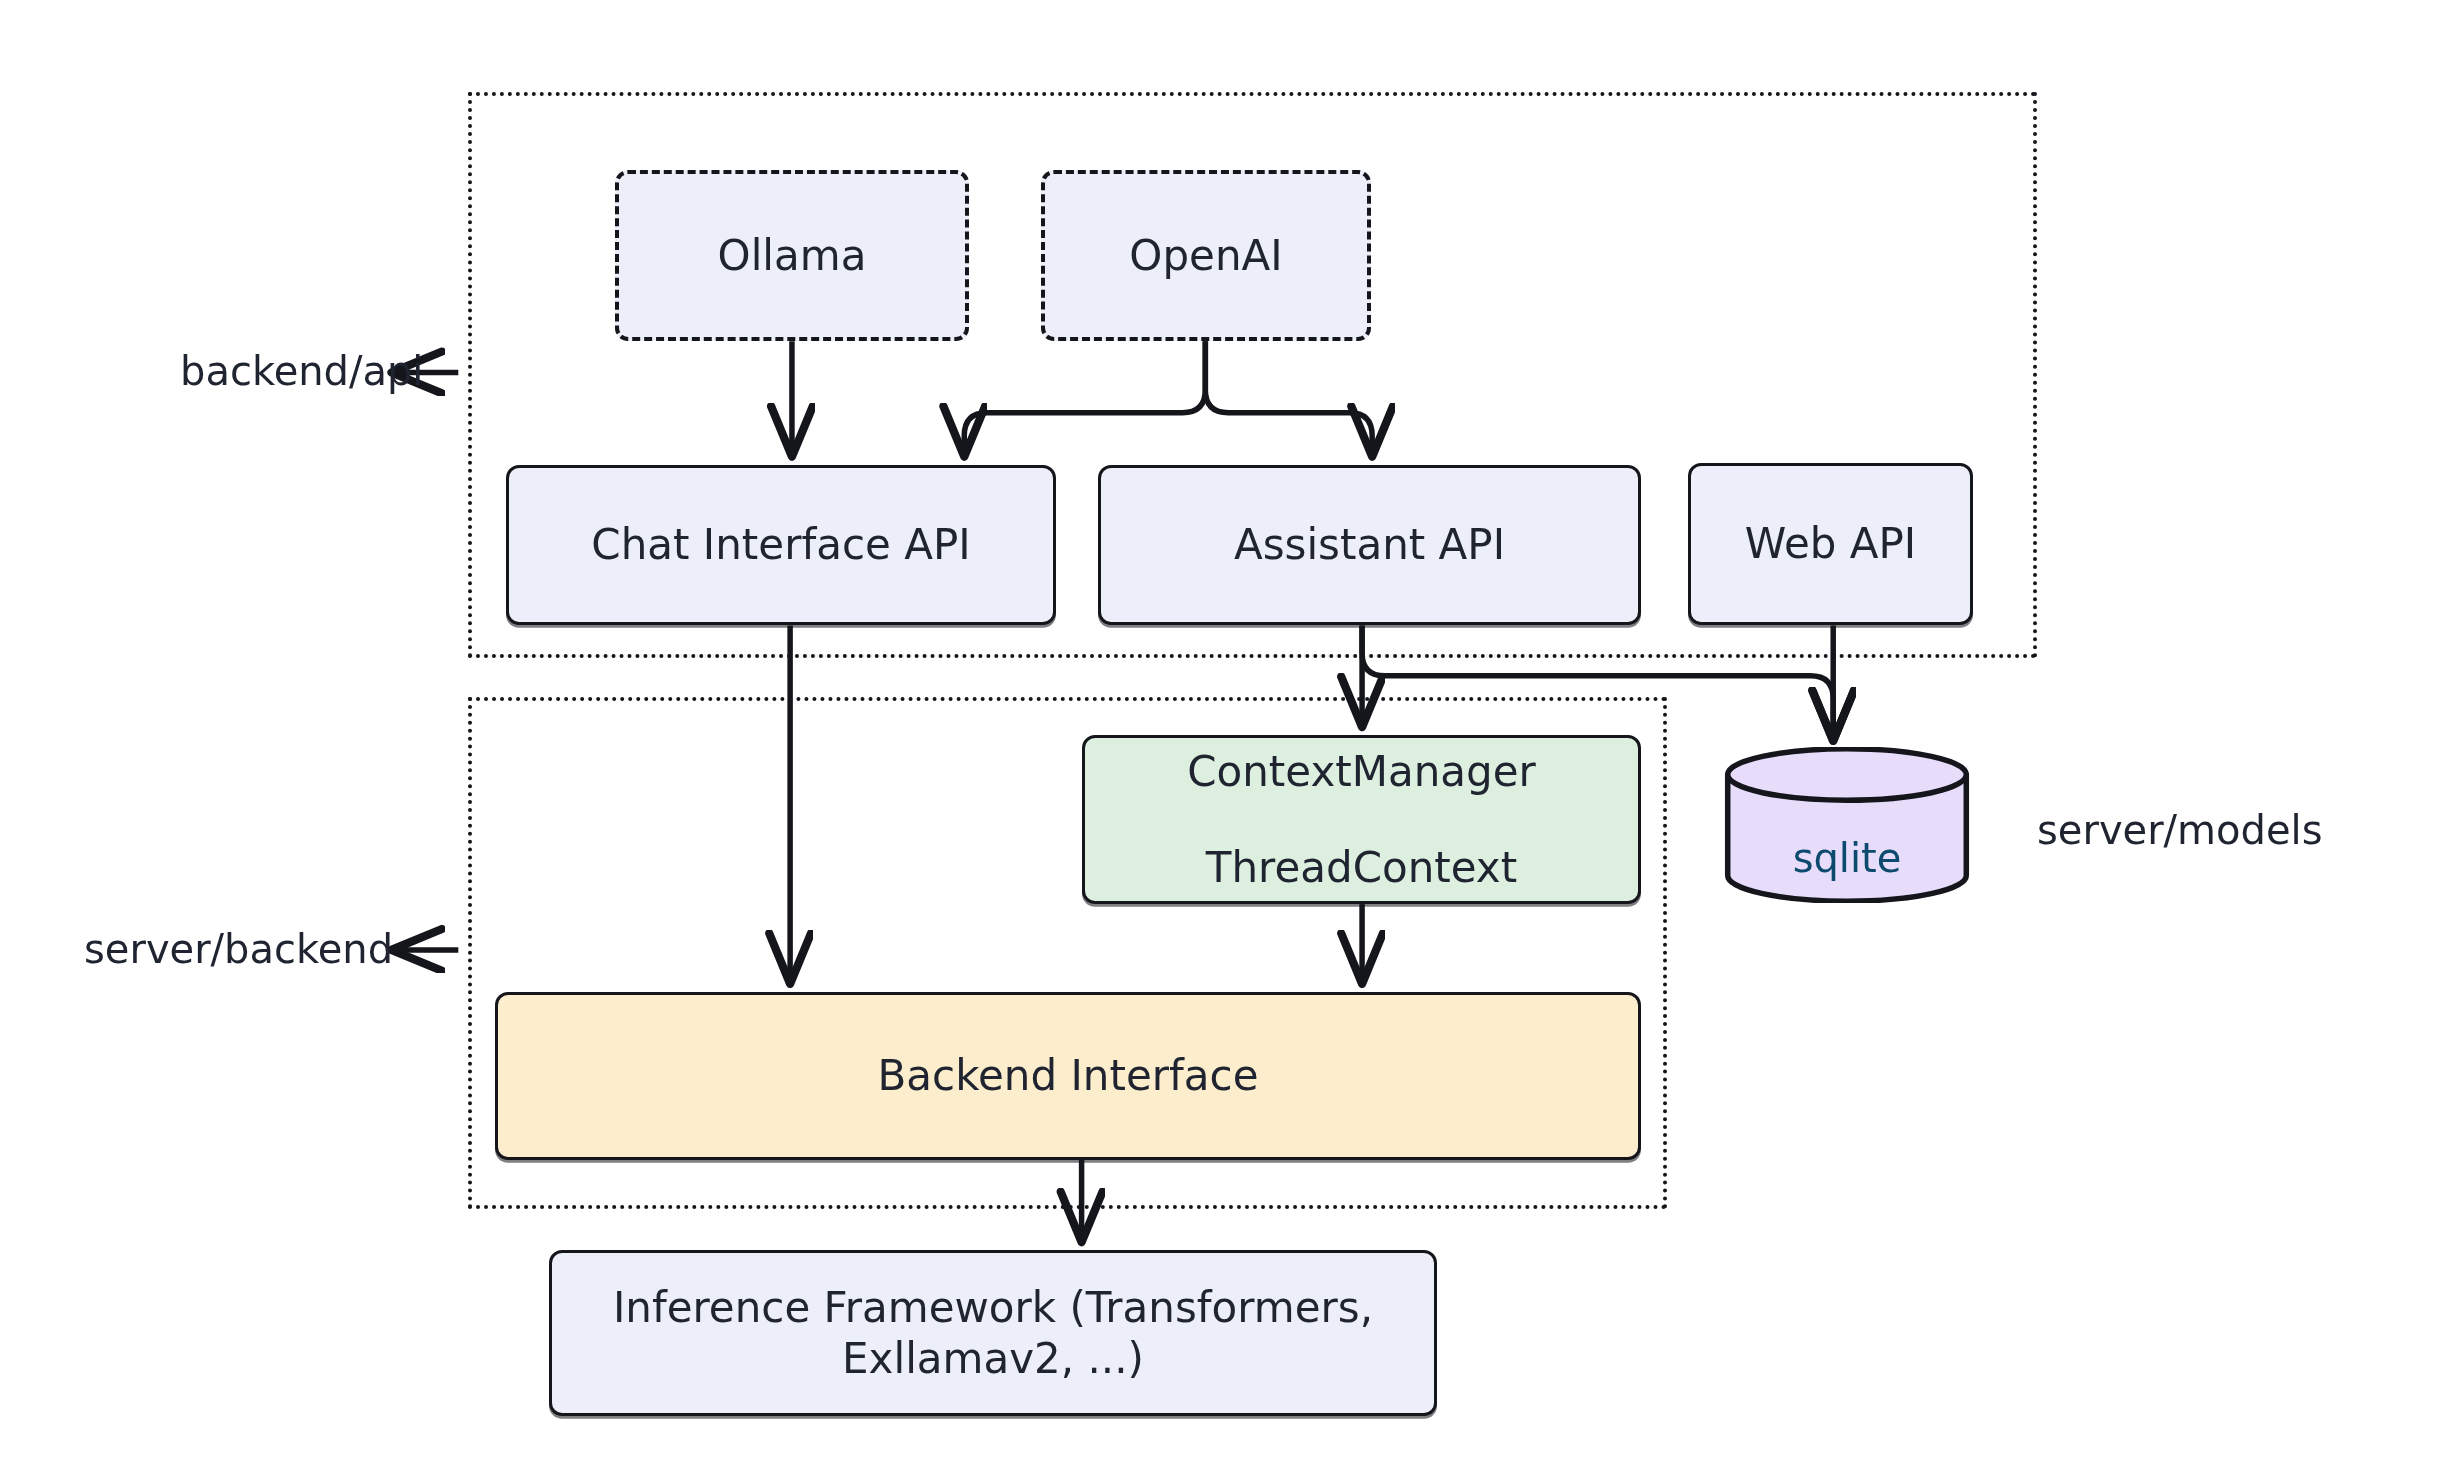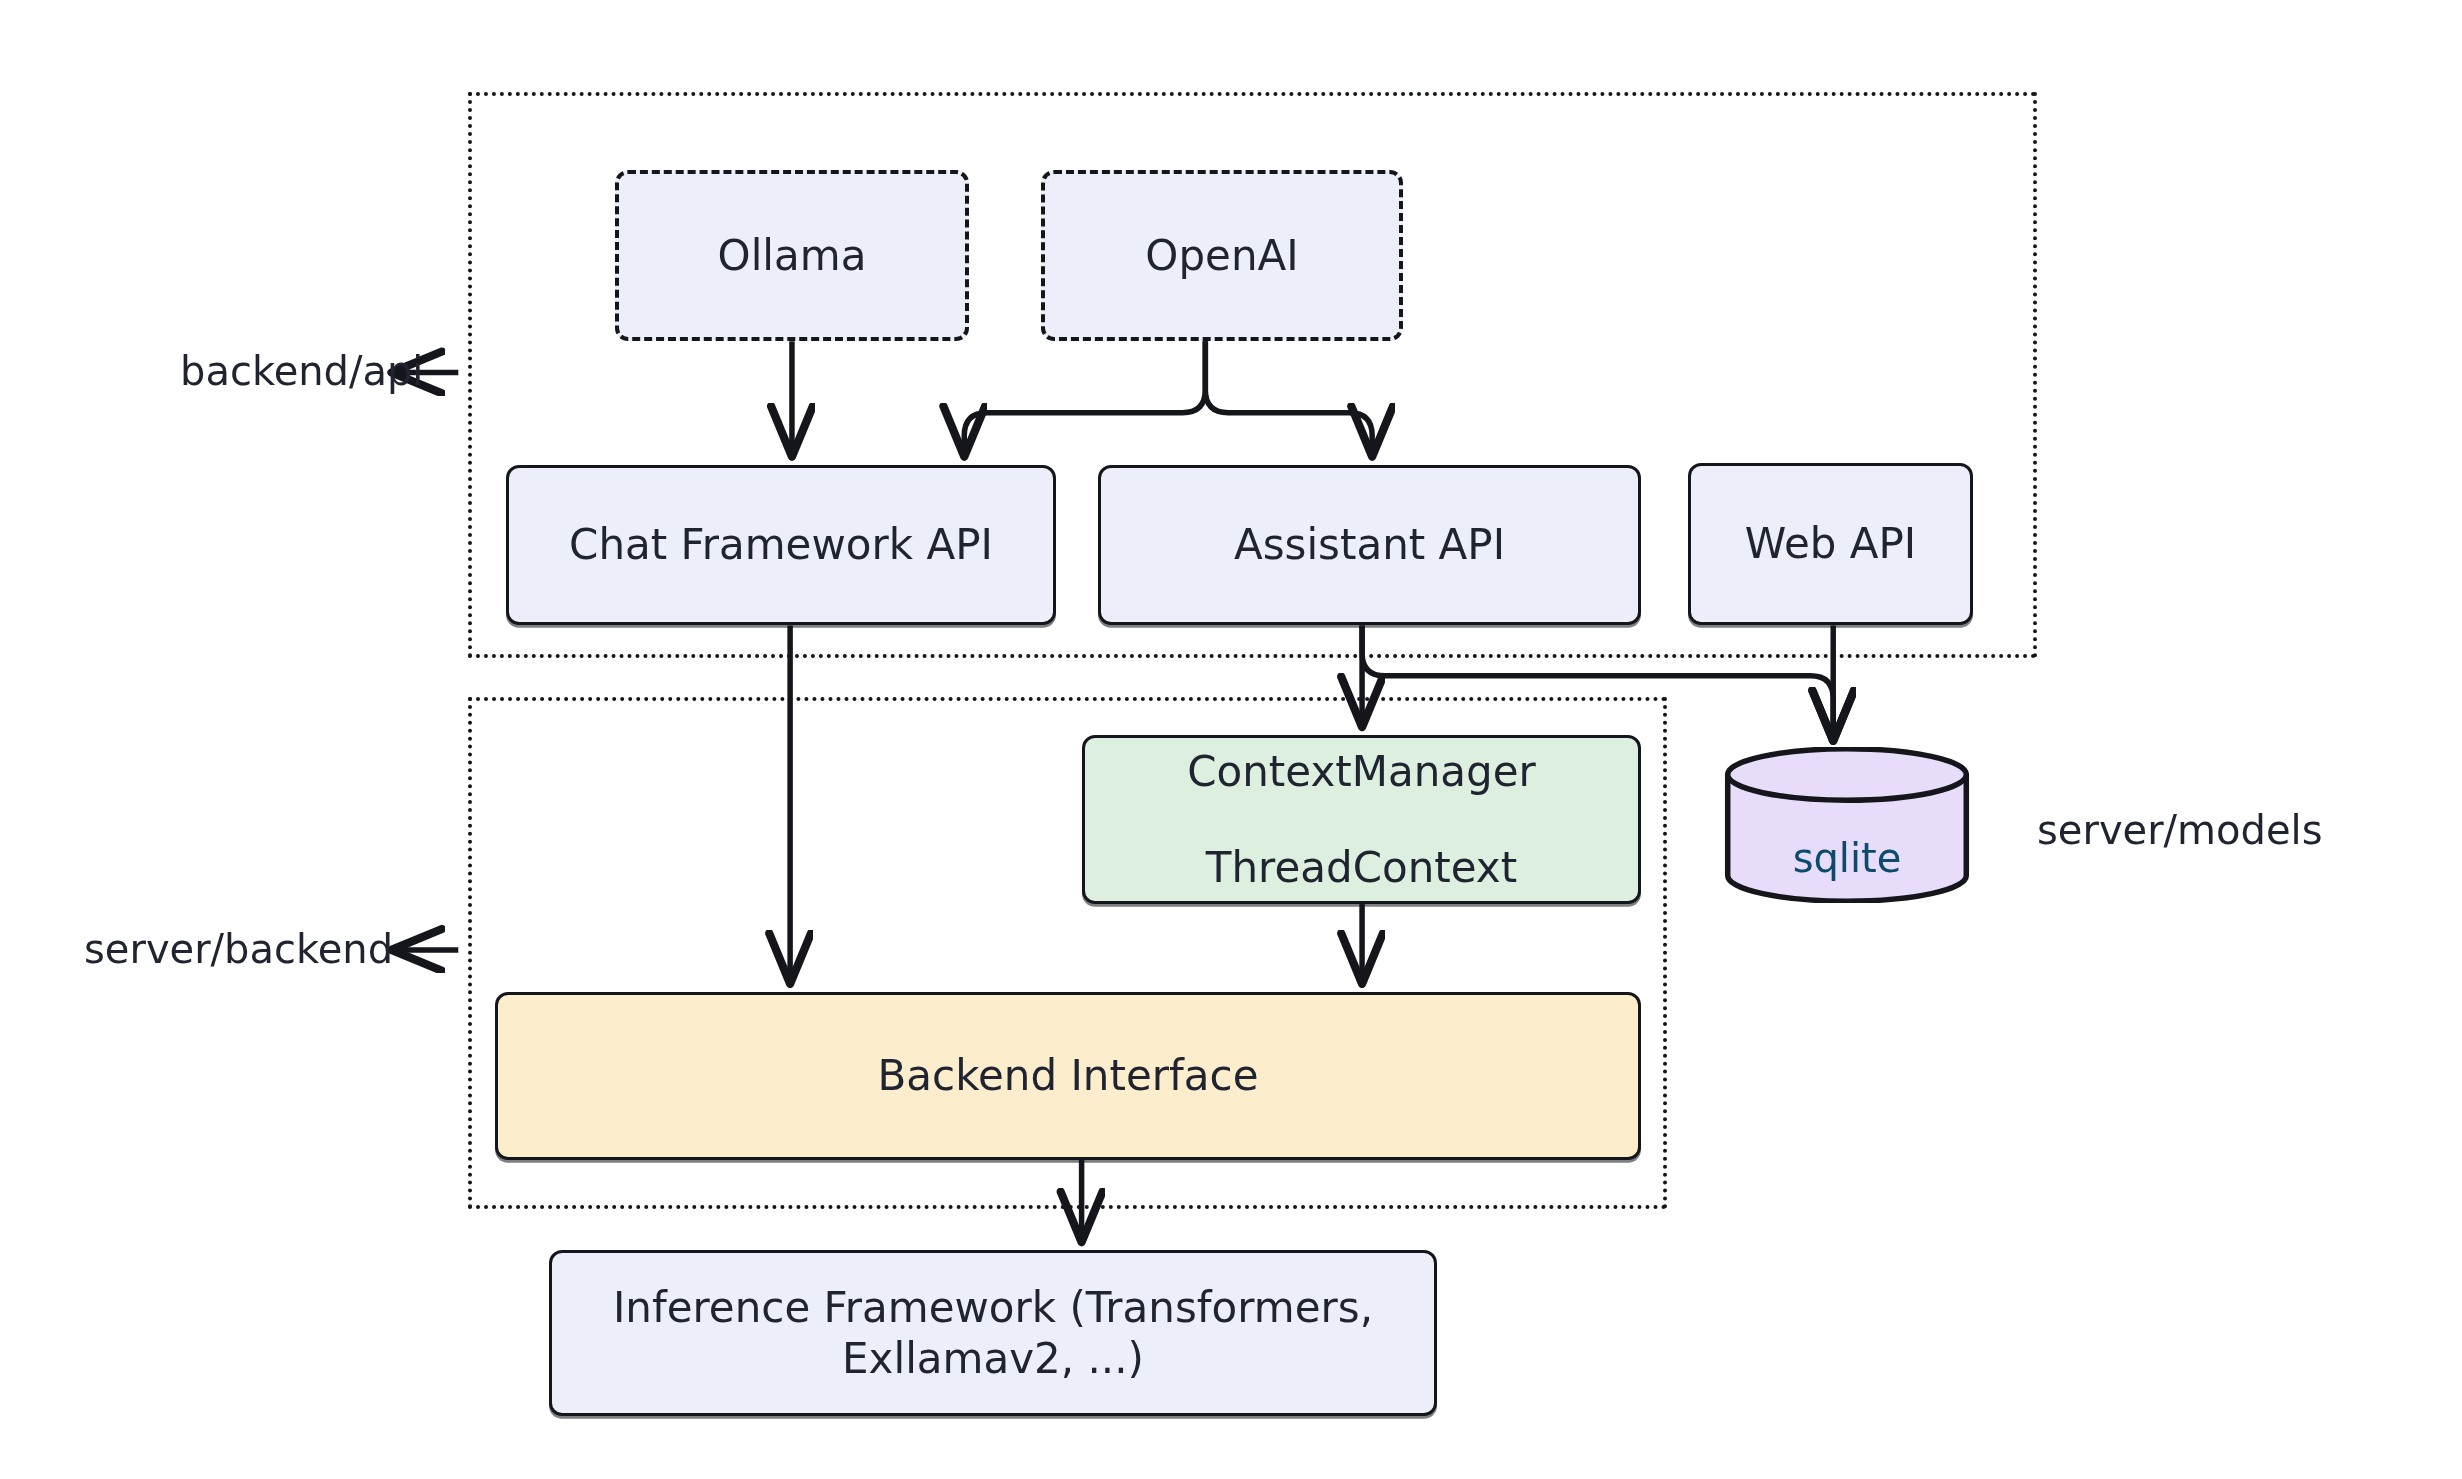--- a/index.html
+++ b/index.html
@@ -124,23 +124,23 @@
   <div class="grp" style="left:468px; top:697px; width:1199px; height:512px;"></div>
 
   <div class="grp-label" style="left:180px; top:348px;">backend/api</div>
 
   <div class="grp-label" style="left:84px; top:926px;">server/backend</div>
 
   <div class="grp-label" style="left:2037px; top:807px;">server/models</div>
 
   <div class="node node-dashed fill-blue fs-46" style="left:615px; top:170px; width:354px; height:171px;">Ollama</div>
 
-  <div class="node node-dashed fill-blue fs-46" style="left:1041px; top:170px; width:362px; height:171px;">OpenAI</div>
+  <div class="node node-dashed fill-blue fs-46" style="left:1041px; top:170px; width:330px; height:171px;">OpenAI</div>
 
-  <div class="node node-solid fill-blue fs-46" style="left:506px; top:465px; width:550px; height:160px;">Chat Framework API</div>
+  <div class="node node-solid fill-blue fs-46" style="left:506px; top:465px; width:550px; height:160px;">Chat Interface API</div>
 
   <div class="node node-solid fill-blue fs-46" style="left:1098px; top:465px; width:543px; height:160px;">Assistant API</div>
 
   <div class="node node-solid fill-blue fs-46" style="left:1688px; top:463px; width:285px; height:162px;">Web API</div>
 
   <div class="node node-solid fill-green fs-46" style="left:1082px; top:735px; width:559px; height:169px; flex-direction:column;gap:44px;">
     <span class="ln2">ContextManager</span>
     <span class="ln2">ThreadContext</span>
   </div>
 

